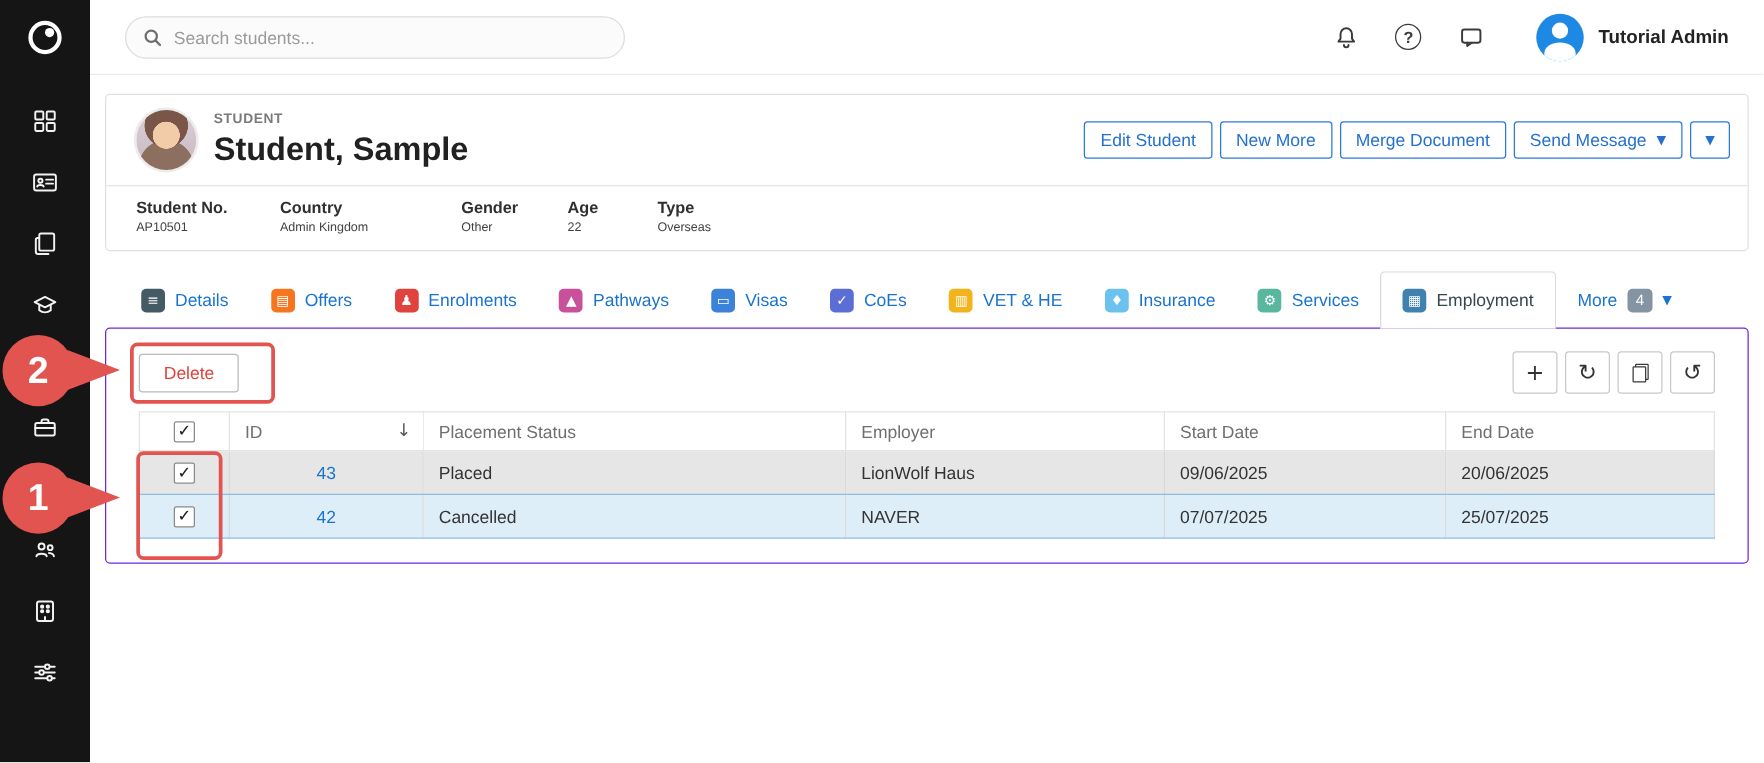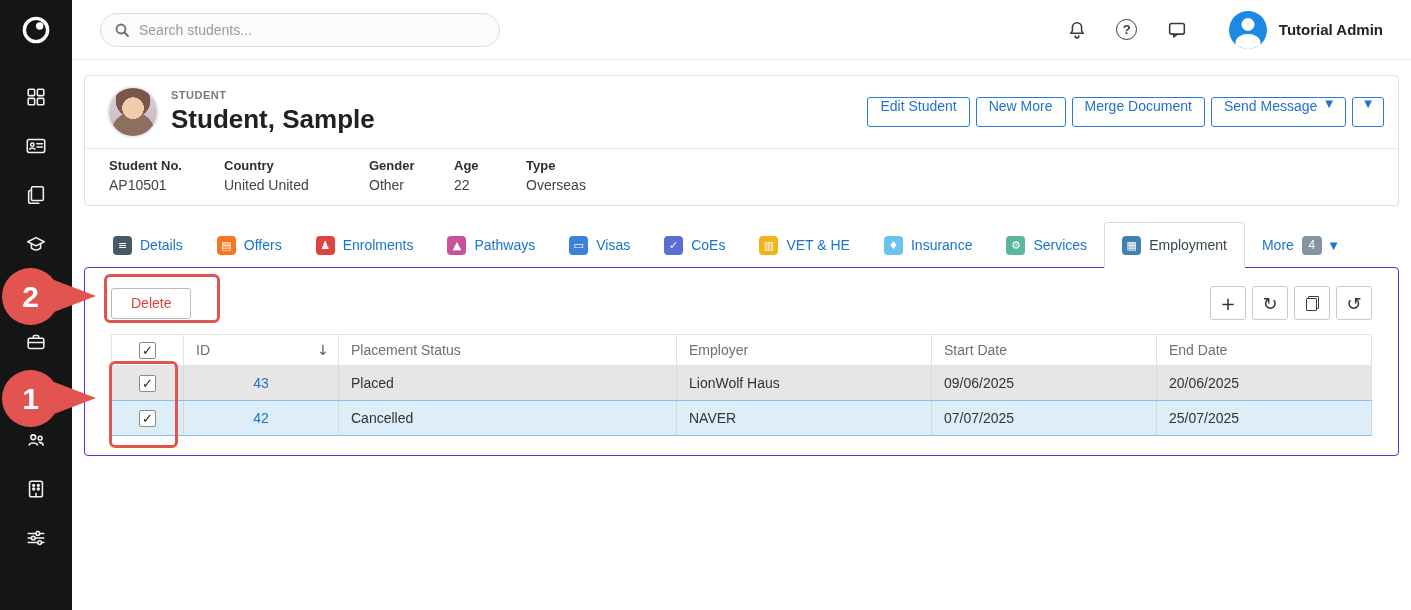--- a/index.html
+++ b/index.html
@@ -36,29 +36,29 @@
   .stu-avatar{width:48px;height:48px;border-radius:50%;margin-left:10px;flex:none;box-shadow:0 0 0 2px #ececec;
     background:
       radial-gradient(circle at 50% 42%, #f2cba9 0 29%, transparent 30%),
       radial-gradient(circle at 50% 26%, #7a5648 0 40%, transparent 41%),
       radial-gradient(circle at 50% 96%, #8c6f5e 0 42%, transparent 43%),
       linear-gradient(#dcd0d7,#c7b7c0)}
   .stu-meta{margin-left:14px}
   .stu-type{font-size:11px;color:#7a7a7a;letter-spacing:.5px;font-weight:bold}
   .stu-name{font-size:26px;font-weight:bold;color:#212121;margin-top:3px}
   .actions{margin-left:auto;display:flex;align-items:center;gap:6px}
-  .btn{height:30px;border:1px solid #2b79d8;border-radius:3px;background:#fff;color:#2471cf;font-size:14px;padding:0 12px;display:flex;gap:8px;cursor:pointer;font-family:inherit;white-space:nowrap}
+  .btn{height:30px;border:1px solid #2b79d8;border-radius:3px;background:#fff;color:#2471cf;font-size:14px;padding:0 12px;display:flex;align-items:center;gap:8px;cursor:pointer;font-family:inherit;white-space:nowrap}
   .btn .caret{font-size:10px}
   .btn.caret-only{width:32px;justify-content:center;padding:0}
   .divider{border-top:1px solid #e6e6e6}
   .info-row{display:flex;padding:9px 14px 12px}
   .info-field{padding-left:10px}
   .w115{width:115px}.w145{width:145px}.w85{width:85px}.w72{width:72px}
   .info-label{font-size:13px;font-weight:bold;color:#2f2f2f}
-  .info-value{font-size:14px;color:#424242;margin-top:4px}
+  .info-value{font-size:10px;color:#424242;margin-top:4px}
 
   
   .tabs{display:flex;align-items:flex-end;margin:16px 12px 0;padding-left:12px;position:relative;z-index:2}
   .tab{display:flex;align-items:center;gap:8px;height:44px;padding:0 17px;font-size:14px;color:#1a73ce;cursor:pointer;white-space:nowrap}
   .tab-ic{width:19px;height:19px;border-radius:4px;color:#fff;font-size:11px;line-height:1;display:flex;align-items:center;justify-content:center;font-family:"DejaVu Sans",sans-serif;flex:none}
   .tab.active{background:#fff;border:1px solid #dcdcdc;border-bottom:1px solid #fff;border-radius:4px 4px 0 0;height:46px;margin-bottom:-1px;color:#37474f}
   .badge{min-width:20px;height:19px;border-radius:4px;background:#8494a3;color:#fff;font-size:12px;display:flex;align-items:center;justify-content:center;padding:0 5px}
   .tab .caret{font-size:10px}
 
   
@@ -232,21 +232,21 @@
         </div>
       </div>
       <div class="divider"></div>
       <div class="info-row">
         <div class="info-field w115">
           <div class="info-label">Student No.</div>
           <div class="info-value">AP10501</div>
         </div>
         <div class="info-field w145">
           <div class="info-label">Country</div>
-          <div class="info-value">United United</div>
+          <div class="info-value">Admin Kingdom</div>
         </div>
         <div class="info-field w85">
           <div class="info-label">Gender</div>
           <div class="info-value">Other</div>
         </div>
         <div class="info-field w72">
           <div class="info-label">Age</div>
           <div class="info-value">22</div>
         </div>
         <div class="info-field">

